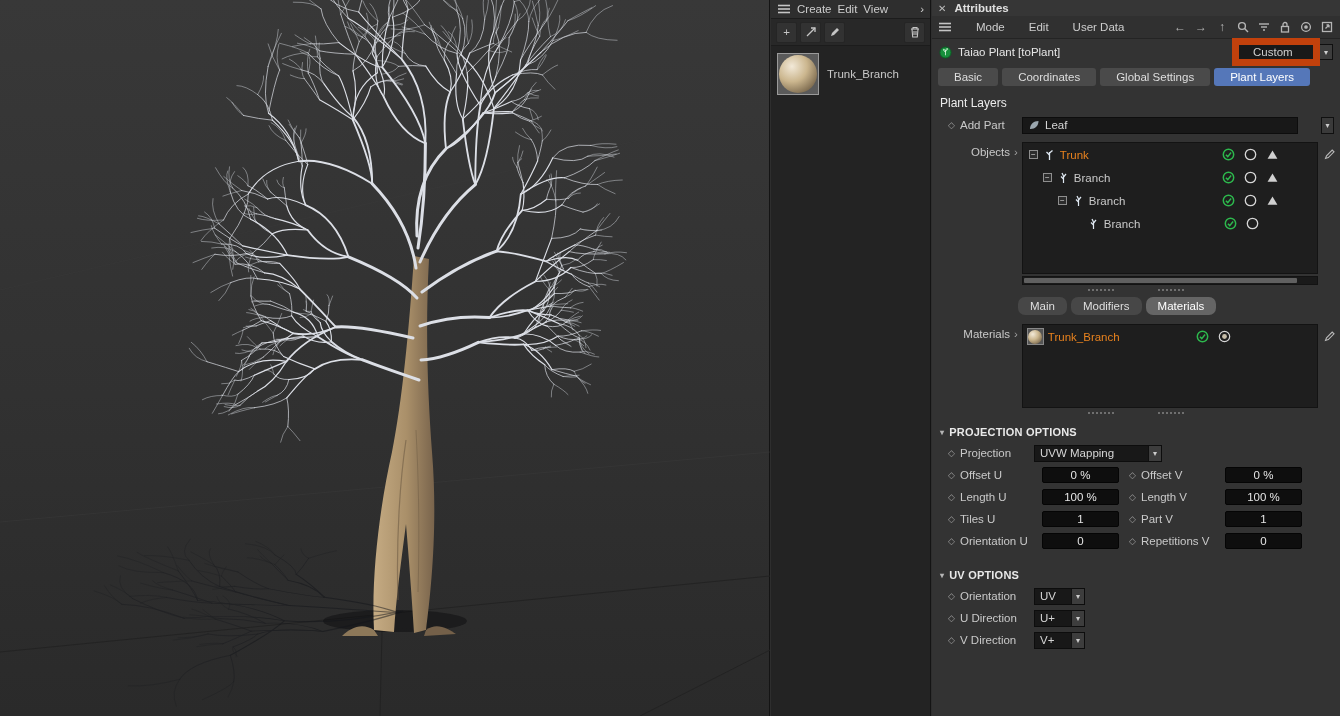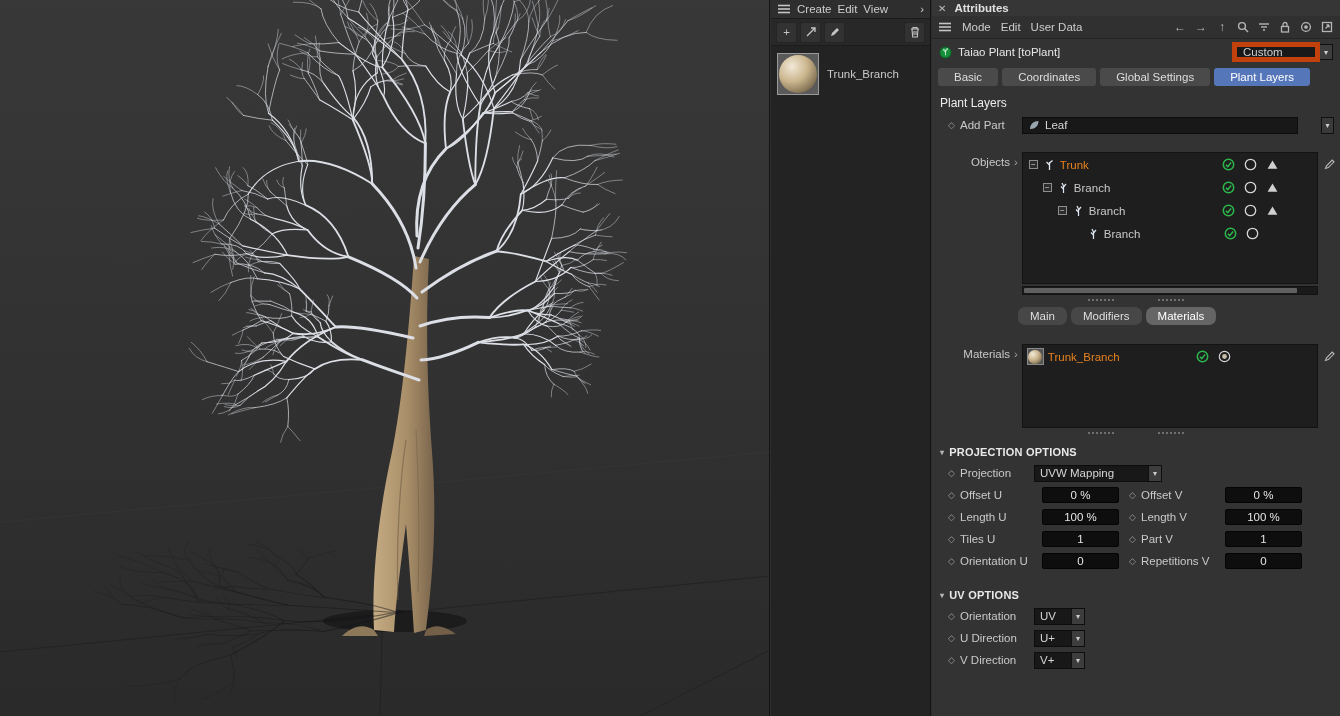--- a/index.html
+++ b/index.html
@@ -16,43 +16,43 @@
   .mm-toolbar{height:27px;display:flex;align-items:center;gap:3px;padding:0 5px;background:#282828;border-bottom:1px solid #1c1c1c;flex:none}
   .tbtn{width:21px;height:21px;display:flex;align-items:center;justify-content:center;background:#323232;border:1px solid #252525;border-radius:2px;color:#c5c5c5}
   .mm-list{flex:1;padding:7px 6px;background:#232323}
   .mm-item{display:flex;align-items:center;gap:8px}
   .thumb-lg{width:42px;height:42px;background:#5a5a5a;border:1px solid #9a9a9a;display:flex;align-items:center;justify-content:center;flex:none}
   .sphere-lg{width:38px;height:38px;border-radius:50%;background:radial-gradient(circle at 34% 30%,#f2e9d8,#cbb68e 42%,#77654a 82%,#453a28 100%)}
   
   #attrs{position:absolute;left:932px;top:0;width:408px;height:716px;background:#333;display:flex;flex-direction:column;overflow:hidden}
   .attr-titlebar{height:16px;display:flex;align-items:center;gap:8px;padding:0 6px;background:#363636;color:#e0e0e0;font-weight:bold;flex:none}
   .close-x{color:#bdbdbd;font-size:10px;font-weight:normal}
-  .attr-menubar{height:23px;display:flex;align-items:center;gap:10px;padding:0 6px;background:#303030;border-bottom:1px solid #242424;color:#cdcdcd;flex:none}
+  .attr-menubar{height:23px;display:flex;align-items:center;gap:24px;padding:0 6px;background:#303030;border-bottom:1px solid #242424;color:#cdcdcd;flex:none}
   .nav-icons{margin-left:auto;display:flex;gap:7px;align-items:center}
   .icon-btn{color:#b5b5b5;display:flex;align-items:center;justify-content:center;width:14px;height:14px;font-size:12px}
   .icon-btn svg{width:12px;height:12px}
   .obj-row{height:26px;display:flex;align-items:center;gap:6px;padding:0 7px;flex:none}
   .obj-name{color:#e6e6e6}
   .preset-dd{margin-left:auto;display:flex;align-items:center}
-  .dd-box{height:20px;min-width:88px;background:#191919;border:5px solid #c2410c;display:flex;align-items:center;padding:0 6px;color:#cfcfcf}
+  .dd-box{height:28px;min-width:88px;background:#191919;border:7px solid #c2410c;display:flex;align-items:center;padding:0 14px;color:#cfcfcf}
   .dd-arrow-btn{width:13px;height:16px;background:#3d3d3d;border:1px solid #101010;border-left:none;display:flex;align-items:center;justify-content:center;color:#cfcfcf;font-size:8px}
   .tabs{display:flex;gap:4px;padding:3px 6px;flex:none}
   .tab{padding:3px 16px;background:#4a4a4a;border-radius:3px;color:#dedede;white-space:nowrap}
   .tab.active{background:#5577b9;color:#fff}
   .section-head{padding:7px 8px 4px;color:#ececec;font-size:12px;flex:none}
   .prow{display:flex;align-items:center;height:22px;padding-left:16px;flex:none}
   .diamond{color:#9a9a9a;font-size:9px;width:12px;flex:none}
   .plabel{color:#c9c9c9;white-space:nowrap}
   .addpart-label{width:62px}
   .dropdown{height:17px;background:#181818;border:1px solid #0d0d0d;display:flex;align-items:center;color:#d5d5d5}
   .dropdown .dd-text{padding:0 5px;flex:1;white-space:nowrap;display:flex;align-items:center;gap:5px}
   .dd-caret{width:13px;align-self:stretch;background:#3d3d3d;display:flex;align-items:center;justify-content:center;font-size:8px;color:#ccc;border-left:1px solid #101010}
   .mini-arrow{width:13px;height:17px;margin-left:3px;background:#3a3a3a;border:1px solid #101010;display:flex;align-items:center;justify-content:center;font-size:8px;color:#ccc;flex:none}
   .flex1{flex:1}
-  .block-row{display:flex;padding-left:16px;margin-top:16px;position:relative;flex:none}
+  .block-row{display:flex;padding-left:16px;margin-top:6px;position:relative;flex:none}
   .block-label{width:64px;text-align:right;padding-right:2px;padding-top:4px;color:#c9c9c9;white-space:nowrap;flex:none}
   .chev{color:#9f9f9f;padding:4px 4px 0 2px}
   .boxcol{flex:1;margin-right:22px;display:flex;flex-direction:column;min-width:0}
   .box{background:#1e1e1e;border:1px solid #131313;overflow:hidden}
   .tree-box{height:132px}
   .mat-box{height:84px}
   .pencil{position:absolute;right:4px;top:6px}
   .pencil svg{width:12px;height:12px}
   .tree-row{display:flex;align-items:center;height:23px}
   .expander{width:9px;height:9px;border:1px solid #8e8e8e;background:#2c2c2c;color:#d5d5d5;font-size:8px;line-height:7px;text-align:center;margin-right:5px;flex:none}

